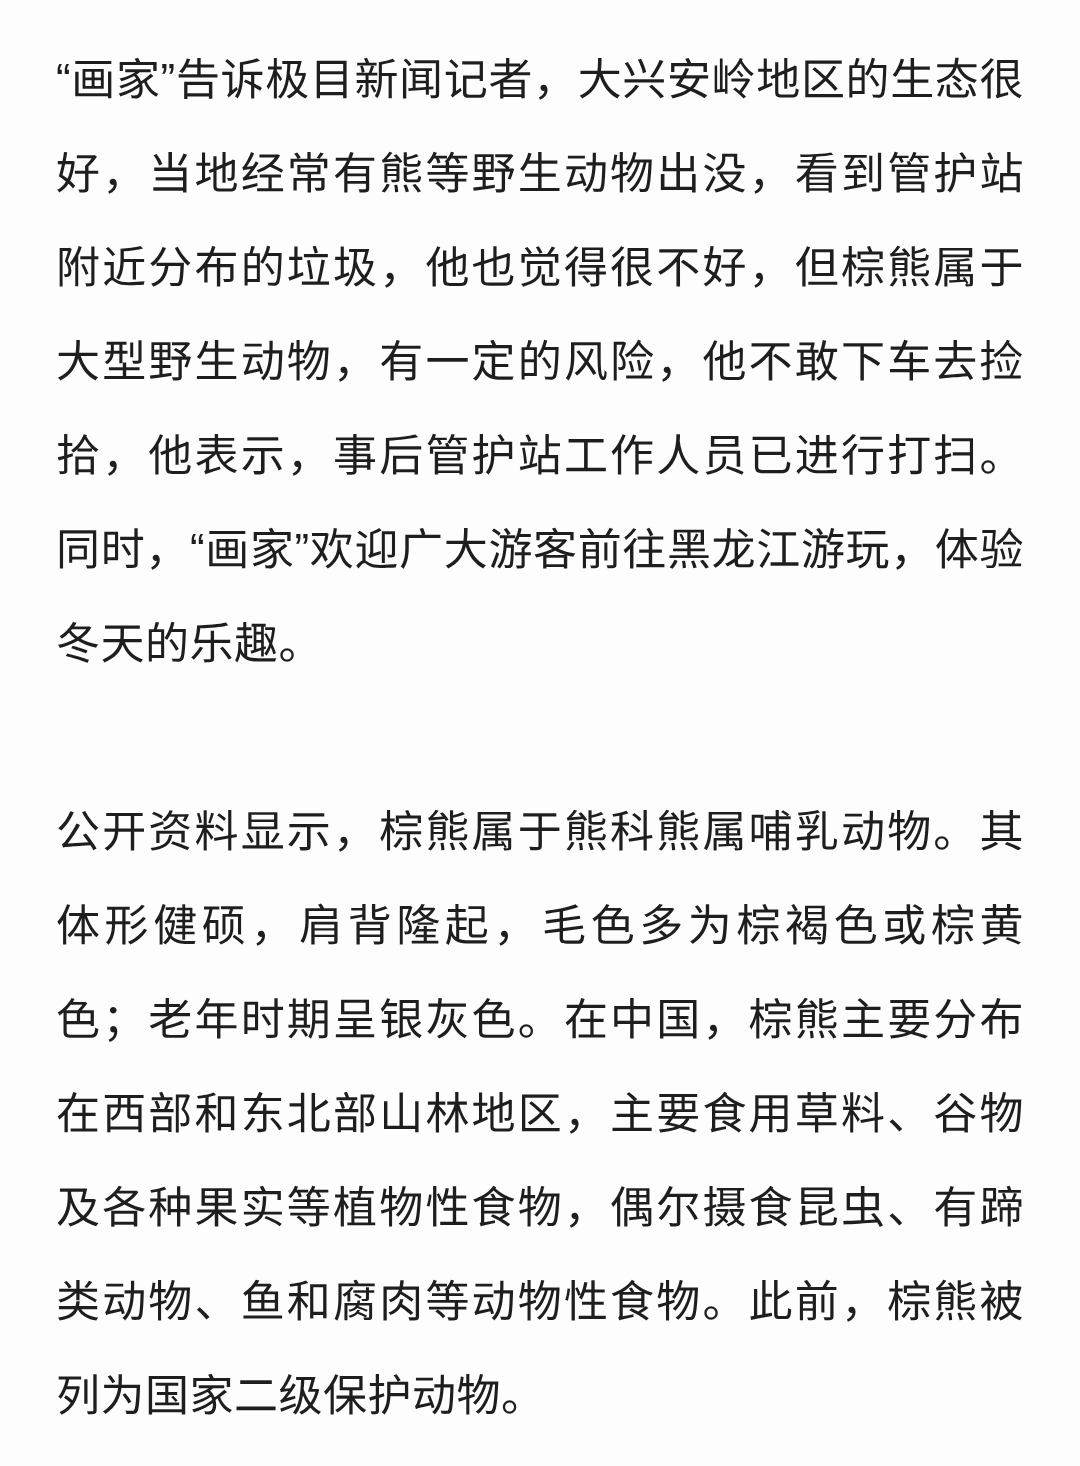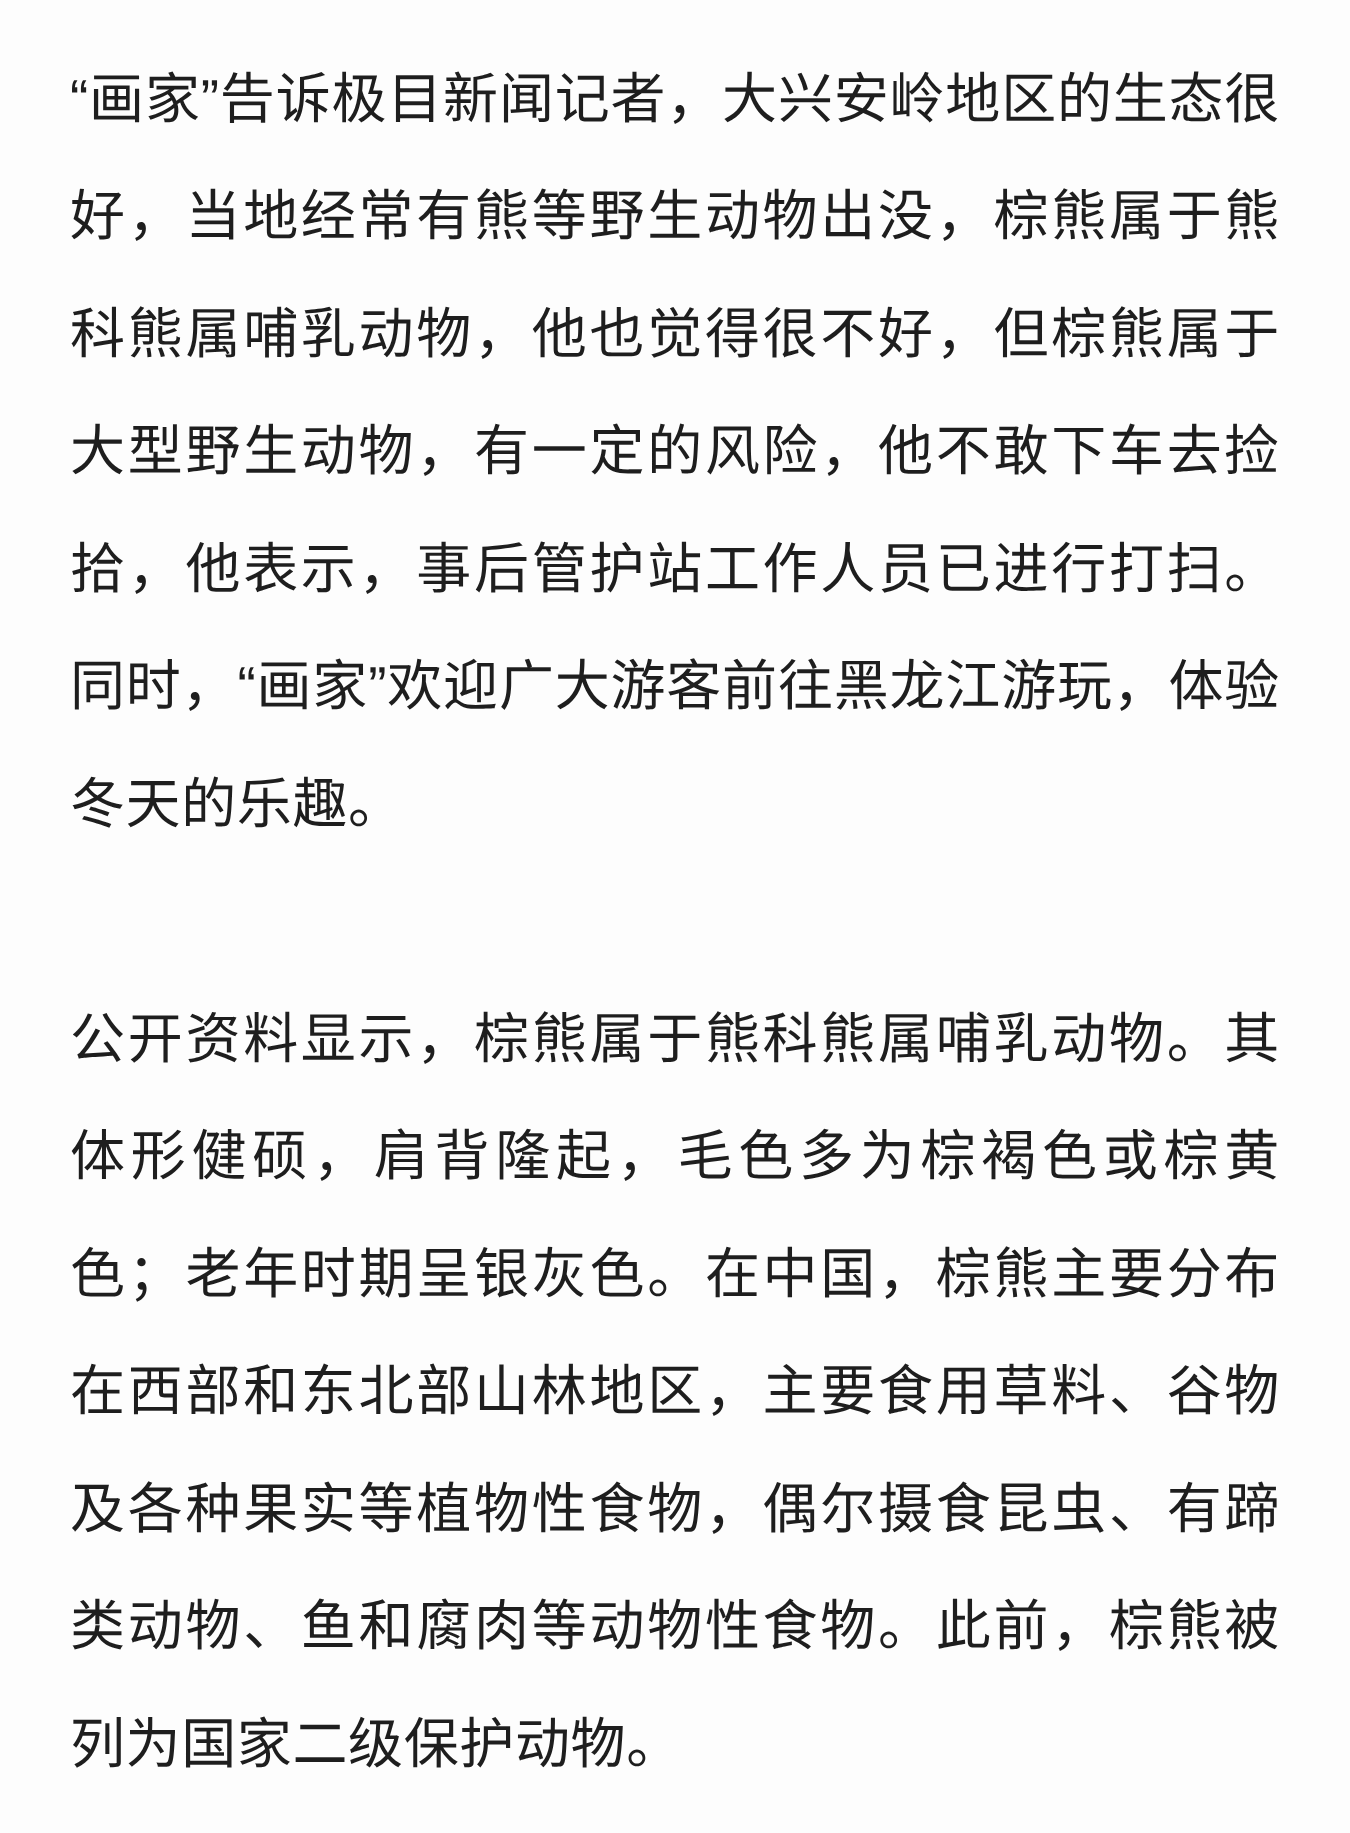--- a/index.html
+++ b/index.html
@@ -31,15 +31,15 @@
     word-break: break-all;
   }
   .para + .para {
     margin-top: 94px;
   }
 </style>
 </head>
 <body>
 
 <div class="article">
-  <p class="para">“画家”告诉极目新闻记者，大兴安岭地区的生态很好，当地经常有熊等野生动物出没，棕熊属于熊科熊属哺乳动物，他也觉得很不好，但棕熊属于大型野生动物，有一定的风险，他不敢下车去捡拾，他表示，事后管护站工作人员已进行打扫。同时，“画家”欢迎广大游客前往黑龙江游玩，体验冬天的乐趣。</p>
+  <p class="para">“画家”告诉极目新闻记者，大兴安岭地区的生态很好，当地经常有熊等野生动物出没，看到管护站附近分布的垃圾，他也觉得很不好，但棕熊属于大型野生动物，有一定的风险，他不敢下车去捡拾，他表示，事后管护站工作人员已进行打扫。同时，“画家”欢迎广大游客前往黑龙江游玩，体验冬天的乐趣。</p>
   <p class="para">公开资料显示，棕熊属于熊科熊属哺乳动物。其体形健硕，肩背隆起，毛色多为棕褐色或棕黄色；老年时期呈银灰色。在中国，棕熊主要分布在西部和东北部山林地区，主要食用草料、谷物及各种果实等植物性食物，偶尔摄食昆虫、有蹄类动物、鱼和腐肉等动物性食物。此前，棕熊被列为国家二级保护动物。</p>
 </div>
 
 </body></html>

